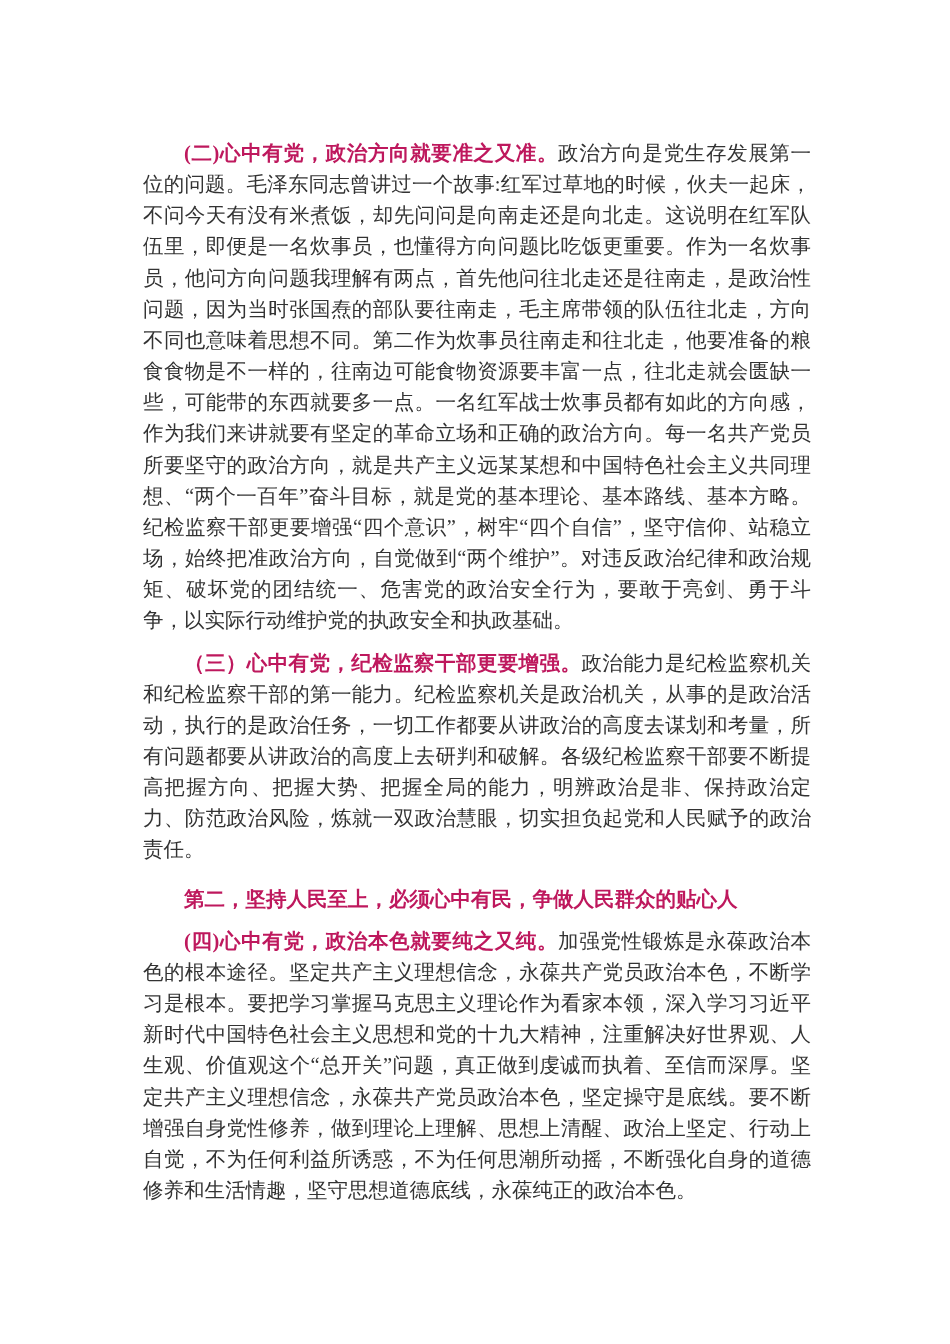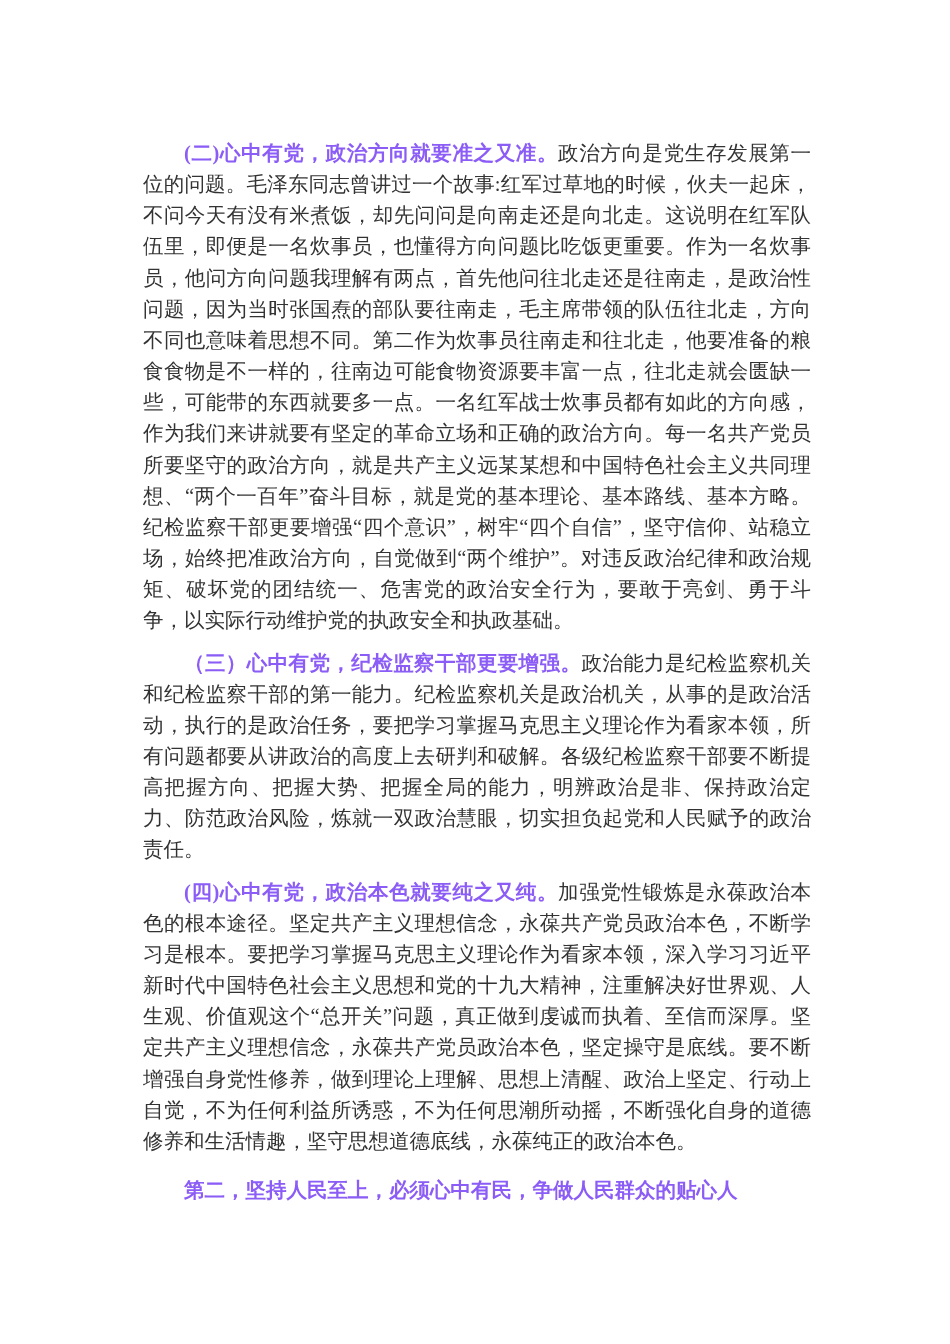--- a/index.html
+++ b/index.html
@@ -39,27 +39,27 @@
   }
   .para.heading-indent {
     text-indent: 2em;
     margin-top: 18px;
   }
   .run {
     font-weight: normal;
   }
   .run.bold {
     font-weight: bold;
-    color: #8b5cf6;
+    color: #be185d;
     font-family: Liberation Serif, serif;
   }
 </style>
 </head>
 <body>
 
 <div class="page">
   <div class="content">
       <p class="para body-indent"><span class="run bold">(二)心中有党，政治方向就要准之又准。</span><span class="run">政治方向是党生存发展第一位的问题。毛泽东同志曾讲过一个故事:红军过草地的时候，伙夫一起床，不问今天有没有米煮饭，却先问问是向南走还是向北走。这说明在红军队伍里，即便是一名炊事员，也懂得方向问题比吃饭更重要。作为一名炊事员，他问方向问题我理解有两点，首先他问往北走还是往南走，是政治性问题，因为当时张国焘的部队要往南走，毛主席带领的队伍往北走，方向不同也意味着思想不同。第二作为炊事员往南走和往北走，他要准备的粮食食物是不一样的，往南边可能食物资源要丰富一点，往北走就会匮缺一些，可能带的东西就要多一点。一名红军战士炊事员都有如此的方向感，作为我们来讲就要有坚定的革命立场和正确的政治方向。每一名共产党员所要坚守的政治方向，就是共产主义远某某想和中国特色社会主义共同理想、“两个一百年”奋斗目标，就是党的基本理论、基本路线、基本方略。纪检监察干部更要增强“四个意识”，树牢“四个自信”，坚守信仰、站稳立场，始终把准政治方向，自觉做到“两个维护”。对违反政治纪律和政治规矩、破坏党的团结统一、危害党的政治安全行为，要敢于亮剑、勇于斗争，以实际行动维护党的执政安全和执政基础。</span></p>
-      <p class="para body-indent"><span class="run bold">（三）心中有党，纪检监察干部更要增强。</span><span class="run">政治能力是纪检监察机关和纪检监察干部的第一能力。纪检监察机关是政治机关，从事的是政治活动，执行的是政治任务，要把学习掌握马克思主义理论作为看家本领，所有问题都要从讲政治的高度上去研判和破解。各级纪检监察干部要不断提高把握方向、把握大势、把握全局的能力，明辨政治是非、保持政治定力、防范政治风险，炼就一双政治慧眼，切实担负起党和人民赋予的政治责任。</span></p>
+      <p class="para body-indent"><span class="run bold">（三）心中有党，纪检监察干部更要增强。</span><span class="run">政治能力是纪检监察机关和纪检监察干部的第一能力。纪检监察机关是政治机关，从事的是政治活动，执行的是政治任务，一切工作都要从讲政治的高度去谋划和考量，所有问题都要从讲政治的高度上去研判和破解。各级纪检监察干部要不断提高把握方向、把握大势、把握全局的能力，明辨政治是非、保持政治定力、防范政治风险，炼就一双政治慧眼，切实担负起党和人民赋予的政治责任。</span></p>
+      <p class="para heading-indent"><span class="run bold">第二，坚持人民至上，必须心中有民，争做人民群众的贴心人</span></p>
       <p class="para body-indent"><span class="run bold">(四)心中有党，政治本色就要纯之又纯。</span><span class="run">加强党性锻炼是永葆政治本色的根本途径。坚定共产主义理想信念，永葆共产党员政治本色，不断学习是根本。要把学习掌握马克思主义理论作为看家本领，深入学习习近平新时代中国特色社会主义思想和党的十九大精神，注重解决好世界观、人生观、价值观这个“总开关”问题，真正做到虔诚而执着、至信而深厚。坚定共产主义理想信念，永葆共产党员政治本色，坚定操守是底线。要不断增强自身党性修养，做到理论上理解、思想上清醒、政治上坚定、行动上自觉，不为任何利益所诱惑，不为任何思潮所动摇，不断强化自身的道德修养和生活情趣，坚守思想道德底线，永葆纯正的政治本色。</span></p>
-      <p class="para heading-indent"><span class="run bold">第二，坚持人民至上，必须心中有民，争做人民群众的贴心人</span></p>
     </div>
 </div>
 
 </body></html>

